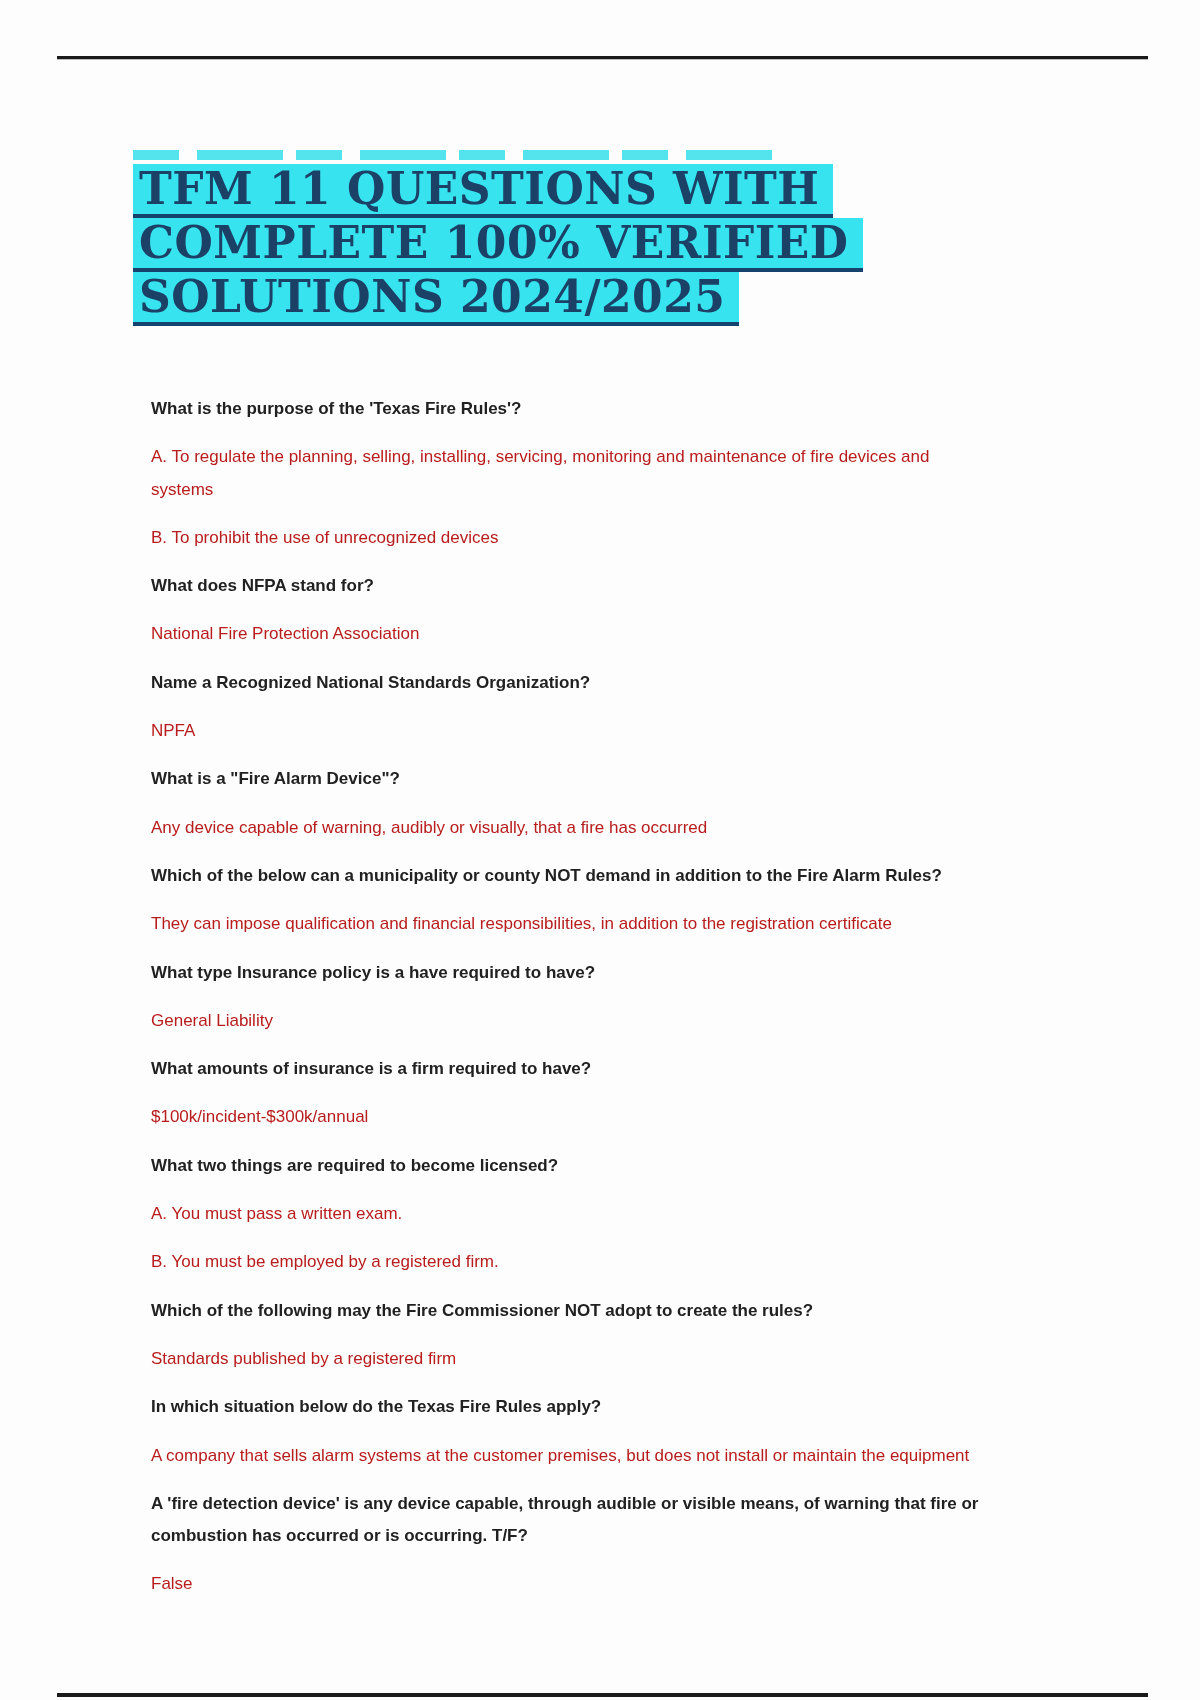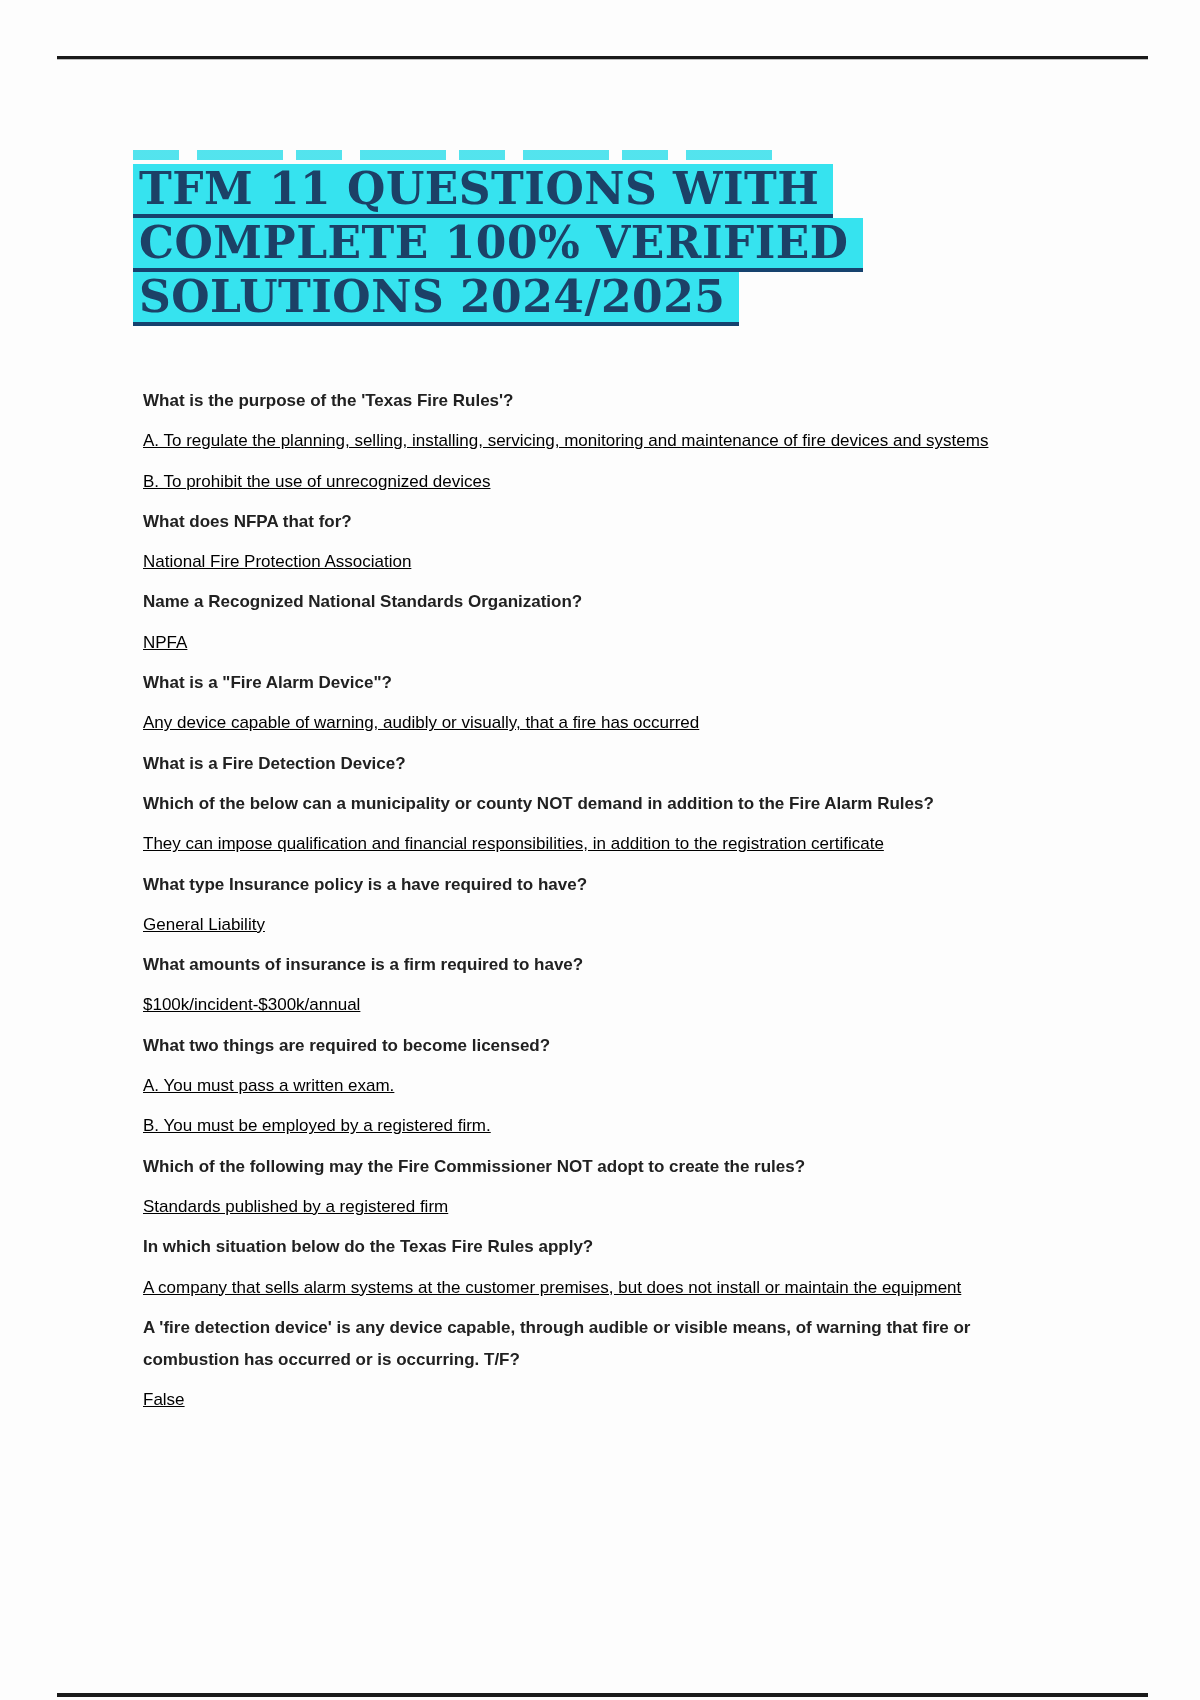--- a/index.html
+++ b/index.html
@@ -61,32 +61,31 @@
     padding: 1px 14px 1px 6px;
     border-bottom: 4px solid #16426e;
   }
   .qa-list {
     position: absolute;
     left: 135px;
     top: 377px;
     width: 872px;
   }
   .qa-list p {
-    margin: 8px;
+    margin: 16px;
     font-size: 17px;
     line-height: 32.3px;
   }
   .qa-list p.question {
     font-weight: 700;
     color: #212121;
   }
   .qa-list p.answer {
     font-weight: 400;
-    color: #000000;
-    text-decoration: underline;
+    color: #b91c1c;
   }
 </style>
 </head>
 <body>
 
 <div class="page">
 
   <div class="rule top"></div>
 
   <div class="title-wrap">
@@ -95,27 +94,26 @@
       <span class="title-line">TFM 11 QUESTIONS WITH</span>
       <span class="title-line">COMPLETE 100% VERIFIED</span>
       <span class="title-line">SOLUTIONS 2024/2025</span>
     </h1>
   </div>
 
   <div class="qa-list" id="qa-list">
       <p class="question">What is the purpose of the 'Texas Fire Rules'?</p>
       <p class="answer">A. To regulate the planning, selling, installing, servicing, monitoring and maintenance of fire devices and systems</p>
       <p class="answer">B. To prohibit the use of unrecognized devices</p>
-      <p class="question">What does NFPA that for?</p>
+      <p class="question">What does NFPA stand for?</p>
       <p class="answer">National Fire Protection Association</p>
       <p class="question">Name a Recognized National Standards Organization?</p>
       <p class="answer">NPFA</p>
       <p class="question">What is a "Fire Alarm Device"?</p>
       <p class="answer">Any device capable of warning, audibly or visually, that a fire has occurred</p>
-      <p class="question">What is a Fire Detection Device?</p>
       <p class="question">Which of the below can a municipality or county NOT demand in addition to the Fire Alarm Rules?</p>
       <p class="answer">They can impose qualification and financial responsibilities, in addition to the registration certificate</p>
       <p class="question">What type Insurance policy is a have required to have?</p>
       <p class="answer">General Liability</p>
       <p class="question">What amounts of insurance is a firm required to have?</p>
       <p class="answer">$100k/incident-$300k/annual</p>
       <p class="question">What two things are required to become licensed?</p>
       <p class="answer">A. You must pass a written exam.</p>
       <p class="answer">B. You must be employed by a registered firm.</p>
       <p class="question">Which of the following may the Fire Commissioner NOT adopt to create the rules?</p>

